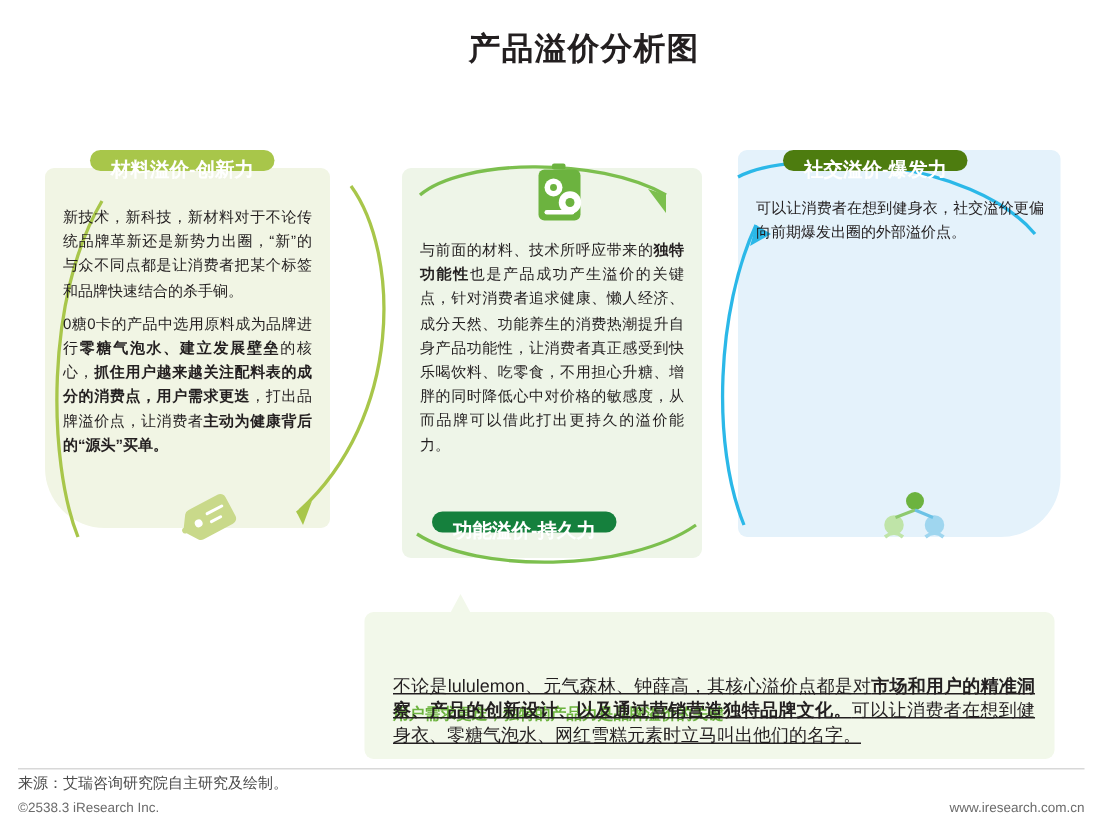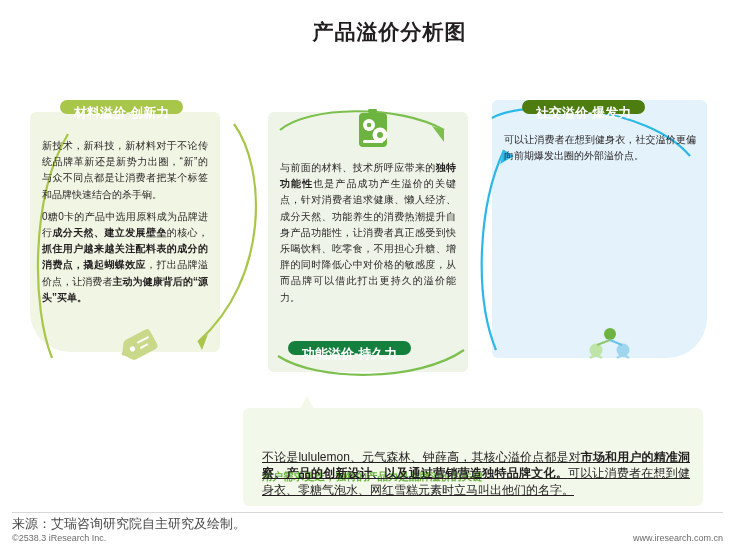--- a/index.html
+++ b/index.html
@@ -147,21 +147,21 @@
   
   .divider {
     position: absolute;
     left: 12px; top: 512px;
     width: 711px; height: 1px;
     background: #d8d8d8;
   }
   .footer-source {
     position: absolute;
     left: 12px; top: 515px;
-    font-size: 13px;
+    font-size: 10px;
     color: #4a4a4a;
   }
   .footer-copy {
     position: absolute;
     left: 12px; top: 533px;
     font-size: 9px;
     color: #6b6b6b;
   }
   .footer-site {
     position: absolute;
@@ -194,21 +194,21 @@
   <path d="M26 54 L22 68 L36 60 Z" fill="#2bb8e8"></path>
 </svg>
 
 <div class="col" id="col-material"></div>
 
 <div class="pill" id="pill-material">材料溢价-创新力</div>
 
 <div class="body-text" id="text-material">
   <div>新技术，新科技，新材料对于不论传统品牌革新还是新势力出圈，“新”的与众不同点都是让消费者把某个标签和品牌快速结合的杀手锏。</div>
   <div style="height:6px"></div>
-  <div>0糖0卡的产品中选用原料成为品牌进行<b>成分天然、建立发展壁垒</b>的核心，<b>抓住用户越来越关注配料表的成分的消费点，撬起蝴蝶效应</b>，打出品牌溢价点，让消费者<b>主动为健康背后的“源头”买单。</b></div>
+  <div>0糖0卡的产品中选用原料成为品牌进行<b>零糖气泡水、建立发展壁垒</b>的核心，<b>抓住用户越来越关注配料表的成分的消费点，用户需求更迭</b>，打出品牌溢价点，让消费者<b>主动为健康背后的“源头”买单。</b></div>
 </div>
 
 <div class="icon-wrap" id="icon-material">
   <svg viewBox="0 0 46 46" width="46" height="46">
     <g transform="rotate(-28 23 23)">
       <path d="M8 14 h22 a4 4 0 0 1 4 4 v14 a4 4 0 0 1 -4 4 h-22 a4 4 0 0 1 -3.2 -1.6 l-5 -7.4 a2 2 0 0 1 0 -4 l5 -7.4 A4 4 0 0 1 8 14 z" fill="#c9d98a"></path>
       <circle cx="10" cy="25" r="2.6" fill="#ffffff"></circle>
       <rect x="17" y="21" width="13" height="2" rx="1" fill="#ffffff"></rect>
       <rect x="17" y="27" width="9" height="2" rx="1" fill="#ffffff"></rect>
     </g>

